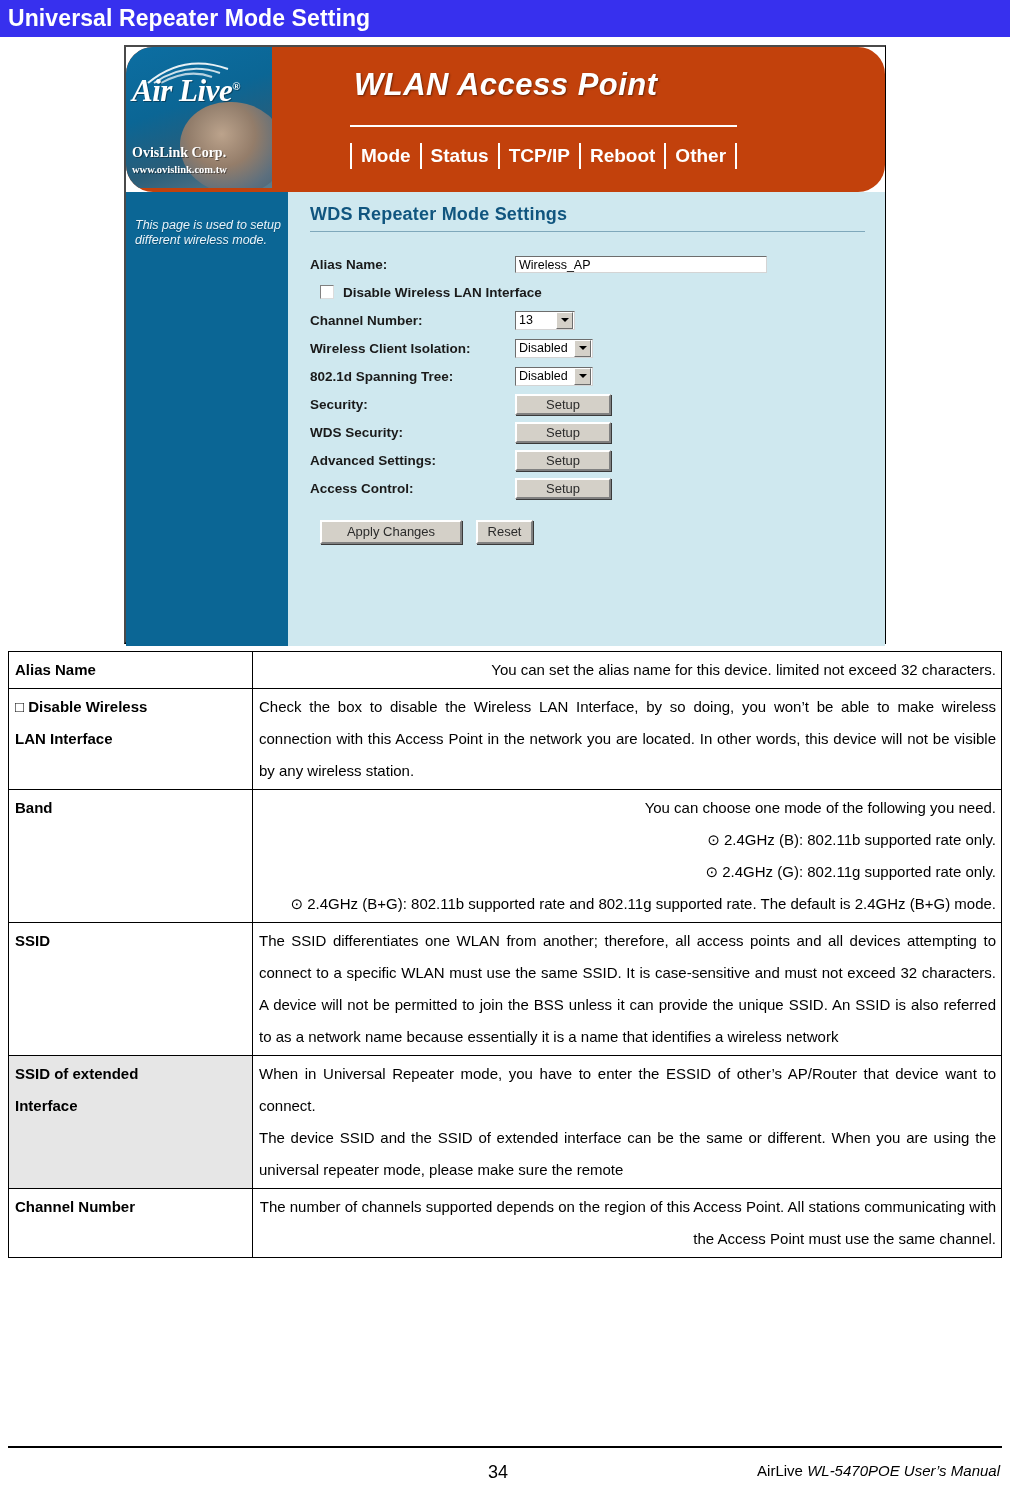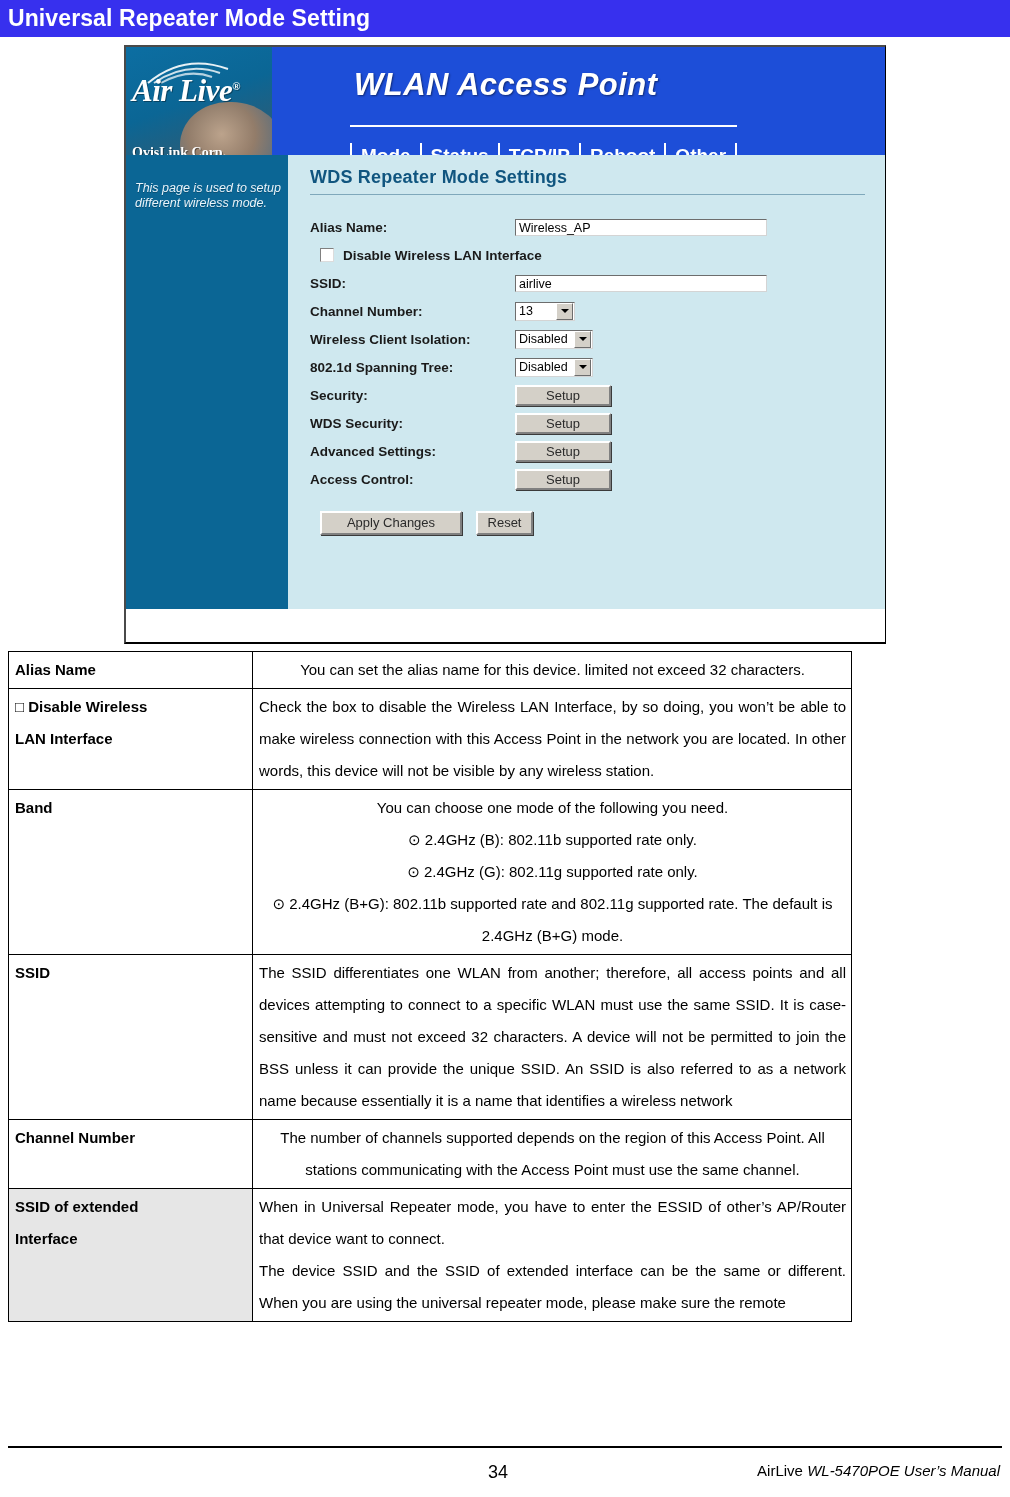--- a/index.html
+++ b/index.html
@@ -42,23 +42,24 @@
     background: #ffffff;
     border-left: 2px solid #4a4a4a;
     border-top: 2px solid #4a4a4a;
     border-right: 1px solid #000000;
     border-bottom: 2px solid #000000;
     box-sizing: border-box;
   }
   .shot-header {
     position: relative;
     width: 100%;
-    height: 108px;
-    background: #1d4ed8;
+    height: 145px;
+    background: #c2410c;
     overflow: hidden;
+    border-radius: 27px;
   }
   .shot-logo {
     position: absolute;
     left: 0; top: 0;
     width: 146px; height: 141px;
     background: linear-gradient(160deg,#0c6ea2 0%,#0b6695 40%,#2a5d78 70%,#5d7d8e 100%);
     overflow: hidden;
   }
   
   .photo-blob {
@@ -301,38 +302,38 @@
     padding: 18px 0 0 10px;
     gap: 14px;
   }
   .btn-apply { width: 142px; height: 24px; line-height: 20px; }
   .btn-reset { width: 57px;  height: 24px; line-height: 20px; }
 
   
   .desc-table {
     position: absolute;
     left: 8px; top: 651px;
-    width: 844px;
+    width: 994px;
     border-collapse: collapse;
     table-layout: fixed;
   }
   .desc-table td {
     border: 1px solid #000000;
     vertical-align: top;
     font-size: 15px;
     line-height: 32px;
     padding: 2px 5px 2px 6px;
   }
   .desc-table td.k {
     width: 232px;
     font-weight: bold;
   }
   .desc-table td.k.shaded { background: #e6e6e6; }
   .desc-table td.v { text-align: justify; text-justify: inter-word; }
-  .desc-table td.v.nojust { text-align: center; margin-left: 38px; }
+  .desc-table td.v.nojust { text-align: right; margin-left: 38px; }
   .kline { display: block; }
   .kline.spread {
     display: flex;
     justify-content: space-between;
   }
   .vline { display: block; }
 
   
   .footer-rule {
     position: absolute;
@@ -411,24 +412,20 @@
           <span class="flabel">Alias Name:</span>
           <div class="ftext">Wireless_AP</div>
         </div>
 
         <div class="fcheckrow">
           <span class="cbox"></span>
           <span class="cbox-label">Disable Wireless LAN Interface</span>
         </div>
 
 
-        <div class="frow">
-          <span class="flabel">SSID:</span>
-          <div class="ftext">airlive</div>
-        </div>
 
         <div class="frow">
           <span class="flabel">Channel Number:</span>
           <div class="fselect sel-chan">
             <span class="selval">13</span>
             <span class="arrow"></span>
           </div>
         </div>
 
         <div class="frow">
@@ -514,36 +511,36 @@
     <tr>
       <td class="k">
         <span class="kline">SSID</span>
       </td>
       <td class="v">
         <span class="vline">The SSID differentiates one WLAN from another; therefore, all access points and all devices attempting to connect to a specific WLAN must use the same SSID. It is case-sensitive and must not exceed 32 characters. A device will not be permitted to join the BSS unless it can provide the unique SSID. An SSID is also referred to as a network name because essentially it is a name that identifies a wireless network</span>
       </td>
     </tr>
 
     <tr>
-      <td class="k">
-        <span class="kline">Channel Number</span>
-      </td>
-      <td class="v nojust">
-        <span class="vline">The number of channels supported depends on the region of this Access Point. All stations communicating with the Access Point must use the same channel.</span>
-      </td>
-    </tr>
-
-    <tr>
       <td class="k shaded">
         <span class="kline">SSID of extended</span>
         <span class="kline">Interface</span>
       </td>
       <td class="v">
         <span class="vline">When in Universal Repeater mode, you have to enter the ESSID of other’s AP/Router that device want to connect.</span>
         <span class="vline">The device SSID and the SSID of extended interface can be the same or different. When you are using the universal repeater mode, please make sure the remote</span>
+      </td>
+    </tr>
+
+    <tr>
+      <td class="k">
+        <span class="kline">Channel Number</span>
+      </td>
+      <td class="v nojust">
+        <span class="vline">The number of channels supported depends on the region of this Access Point. All stations communicating with the Access Point must use the same channel.</span>
       </td>
     </tr>
 
   </tbody>
 </table>
 
 <div class="footer-rule"></div>
 <div class="footer">
   <span class="pg">34</span>
   <span class="manual"><span>AirLive </span><i>WL-5470POE User’s Manual</i></span>

